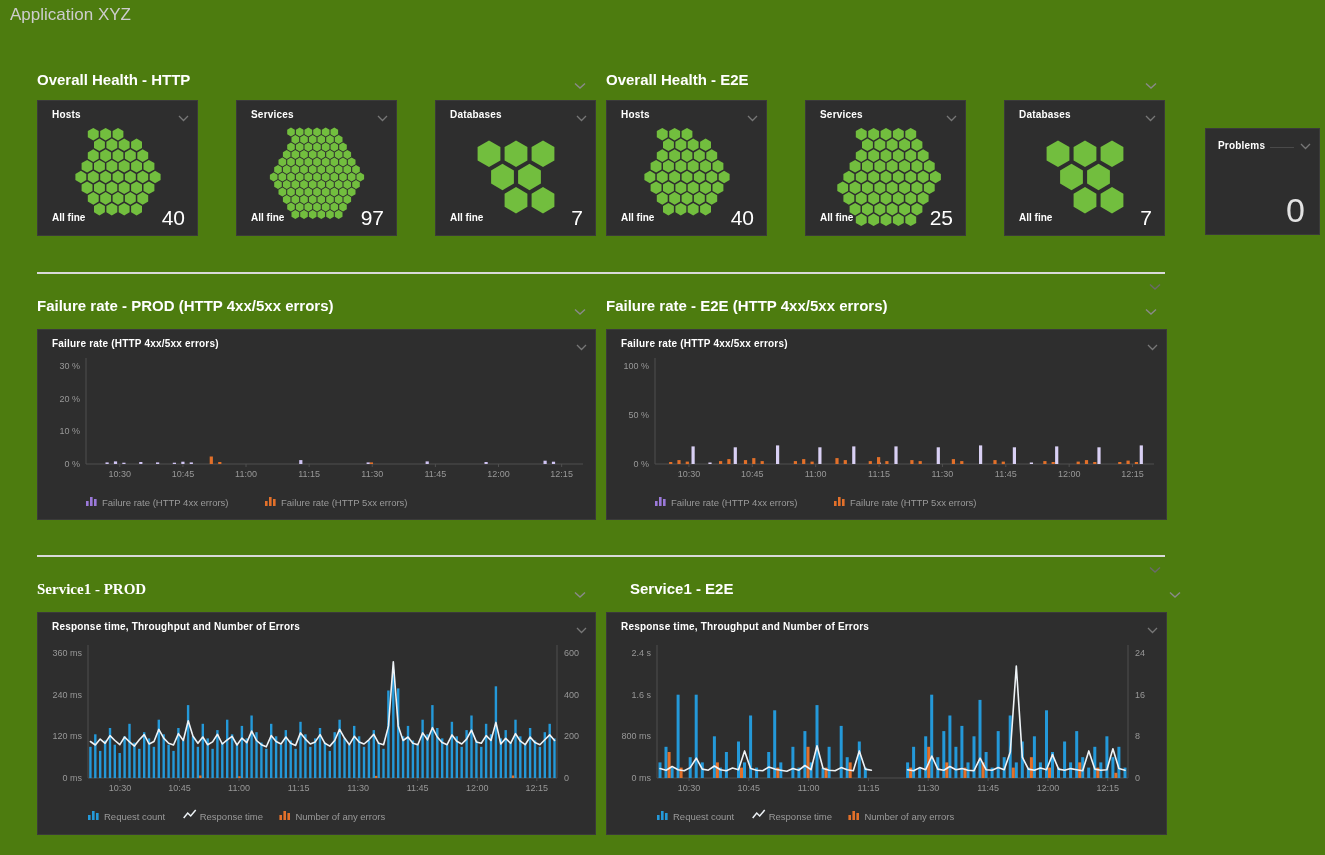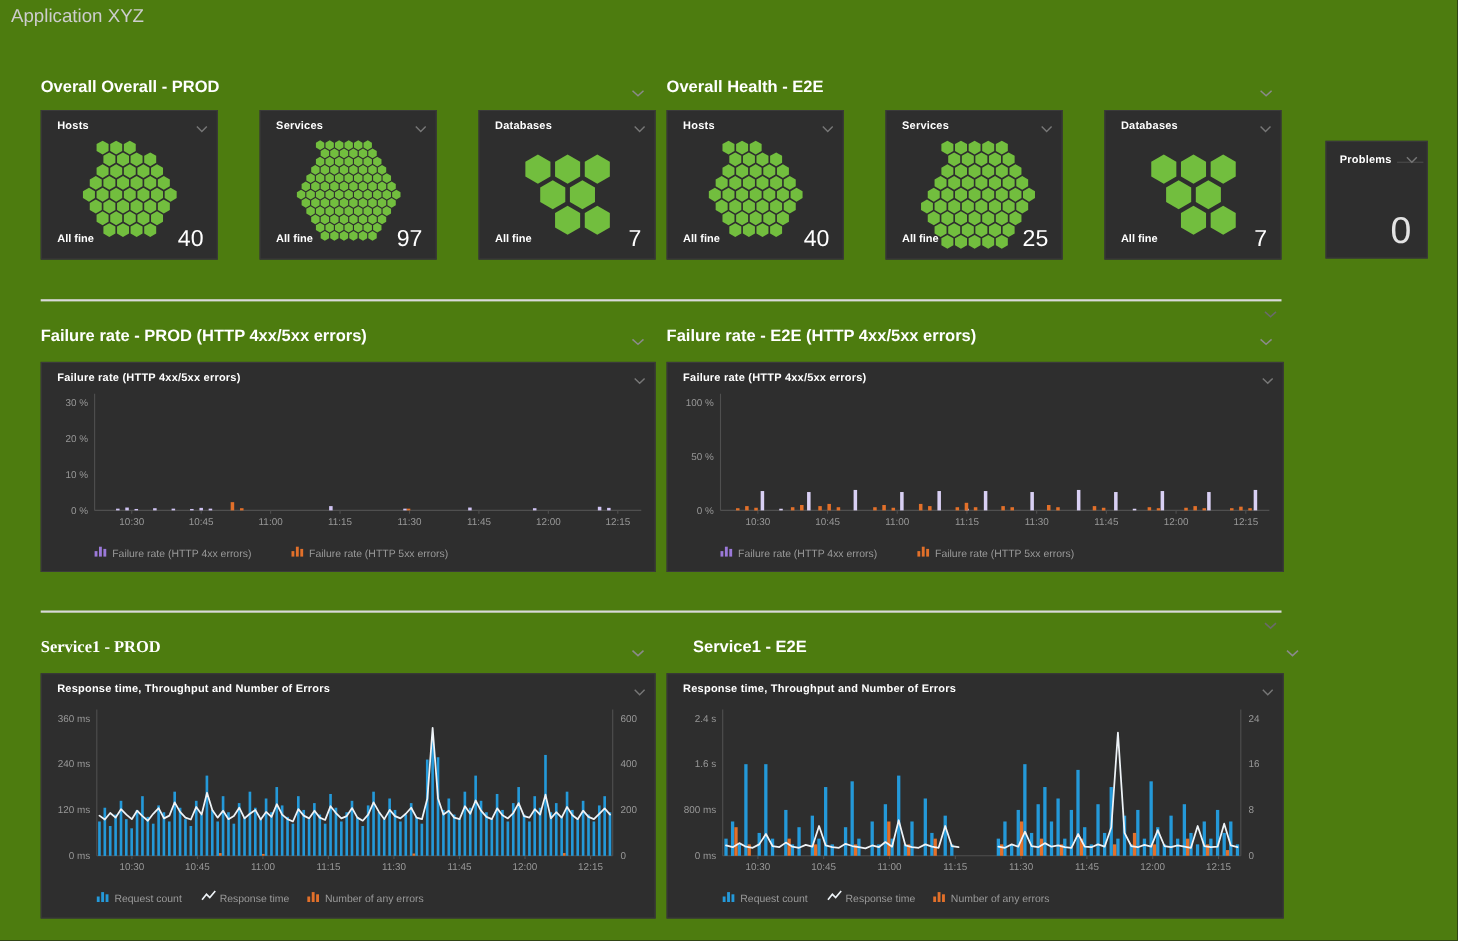--- a/index.html
+++ b/index.html
@@ -21,21 +21,21 @@
   .div-chevron{position:absolute;}
   .chart-tile svg.chart{position:absolute;left:0;top:0;}
 </style>
 </head>
 <body>
 
 <div class="canvas">
   <div class="page-title">Application XYZ</div>
 
   <div class="section-header" style="left:37px;top:71px;width:559px;">
-    <span class="section-title">Overall Overall - PROD</span>
+    <span class="section-title">Overall Health - HTTP</span>
     <span class="sec-chevron"><svg width="12" height="8">
           <polyline points="1,1.5 6,6 11,1.5" fill="none" stroke="#8a8a8a" stroke-width="1.4"></polyline>
         </svg></span>
   </div>
   <div class="section-header" style="left:606px;top:71px;width:561px;">
     <span class="section-title">Overall Health - E2E</span>
     <span class="sec-chevron"><svg width="12" height="8">
           <polyline points="1,1.5 6,6 11,1.5" fill="none" stroke="#8a8a8a" stroke-width="1.4"></polyline>
         </svg></span>
   </div>
@@ -346,21 +346,21 @@
         </svg>
         <div class="tile-title">Databases</div>
         <div class="tile-chevron"><svg width="11" height="7">
             <polyline points="1,1 5.5,5.5 10,1" fill="none" stroke="#777" stroke-width="1.3"></polyline>
           </svg></div>
         <div class="allfine">All fine</div>
         <div class="hcount">7</div>
       </div>
     </div>
 
-  <div class="tile" style="left:1205px;top:128px;width:93px;height:107px;">
+  <div class="tile" style="left:1205px;top:128px;width:115px;height:107px;">
     <div class="tile-title" style="left:12px;top:11px;">Problems</div>
     <div class="problems-line"></div>
     <span class="tile-chevron"><svg width="11" height="7">
           <polyline points="1,1 5.5,5.5 10,1" fill="none" stroke="#777" stroke-width="1.3"></polyline>
         </svg></span>
     <div class="problems-value">0</div>
   </div>
 
   <div class="divider" style="top:272px;"></div>
   <span class="div-chevron" style="left:1149px;top:277px;"><svg width="12" height="8">

